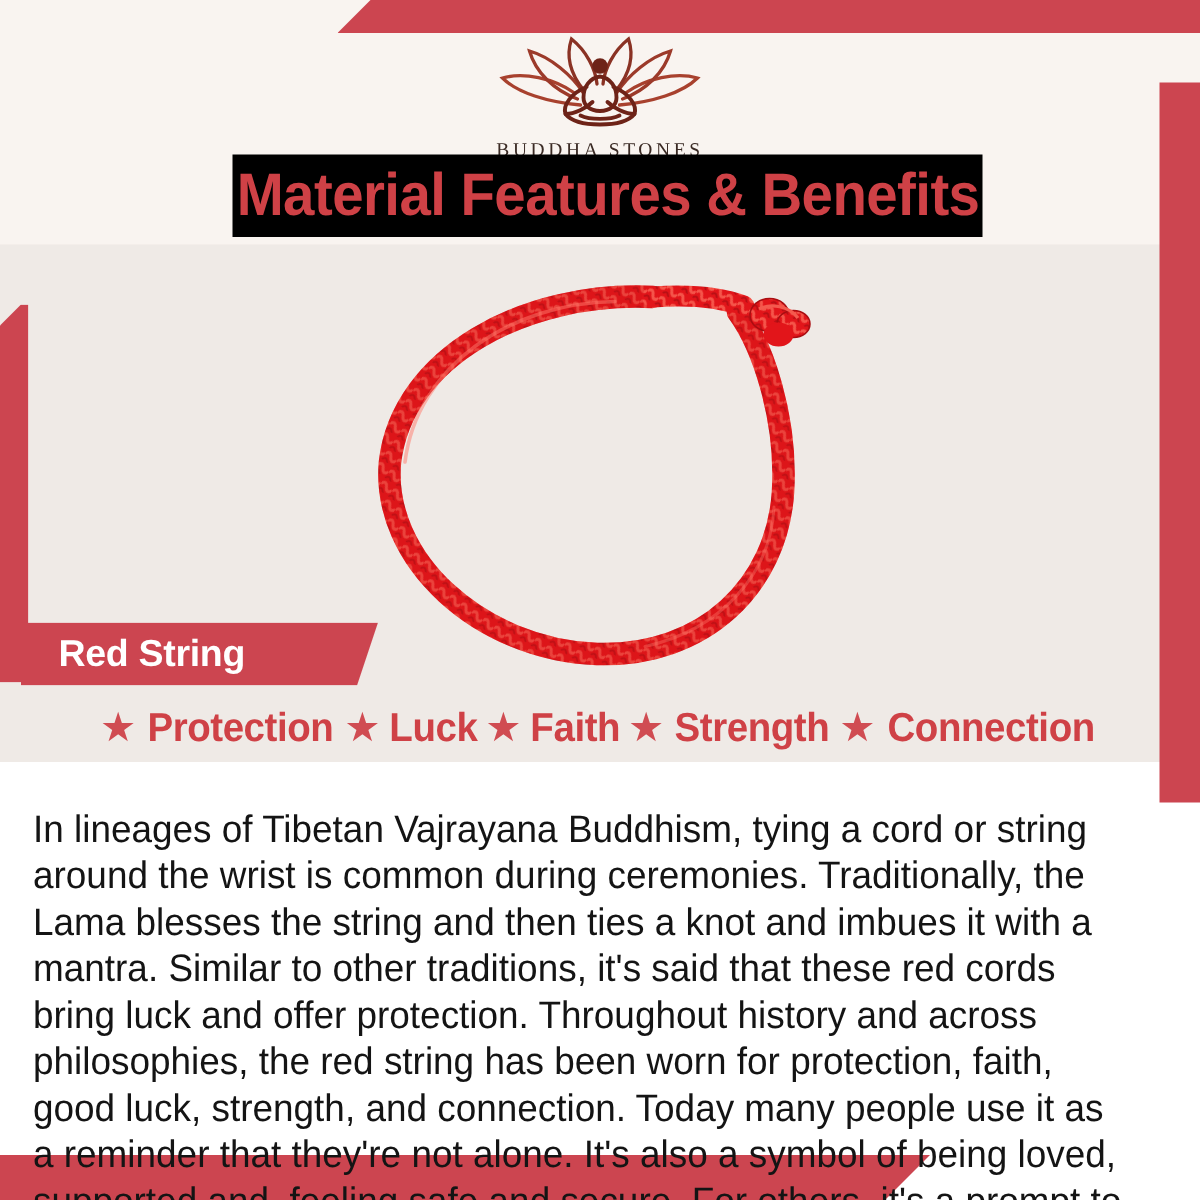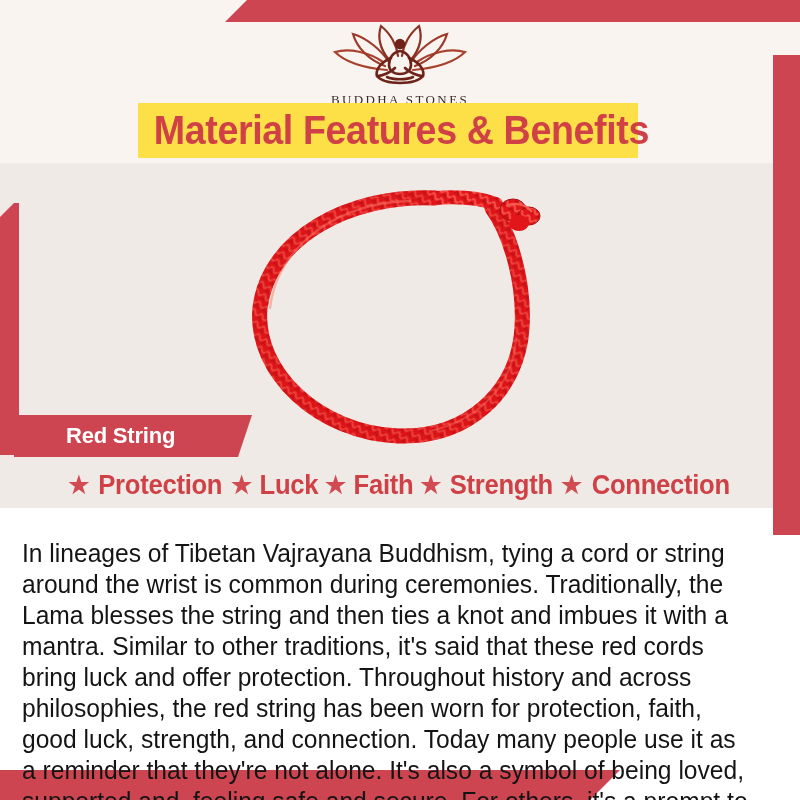--- a/index.html
+++ b/index.html
@@ -85,25 +85,26 @@
     font-family: "Liberation Serif", serif;
     font-size: 13px;
     letter-spacing: 2.4px;
     color: #3a2a24;
     font-weight: 400;
   }
 
   
   .title-band {
     position: absolute;
-    left: 138px; top: 103px;
+    left: 155px; top: 103px;
     width: 500px; height: 55px;
-    background: #fde047;
-    display: flex;
-    align-items: center;
+    background: #000000;
+    display: flex;
+    align-items: center;
+    justify-content: center;
   }
   .title-text {
     font-family: "Liberation Sans Narrow", "Liberation Sans", sans-serif;
     font-size: 40px;
     font-weight: bold;
     color: #cf4146;
     letter-spacing: -0.4px;
     transform: scaleX(0.94);
     white-space: nowrap;
   }
@@ -119,23 +120,23 @@
   .label-banner {
     position: absolute;
     left: 14px; top: 415px;
     width: 238px; height: 42px;
     background: #cc4550;
     clip-path: polygon(0 0, 100% 0, calc(100% - 14px) 100%, 0 100%);
     display: flex;
     align-items: center;
   }
   .label-text {
-    margin-left: 52px;
-    font-family: "Liberation Sans Narrow", "Liberation Sans", sans-serif;
-    font-size: 22px;
+    margin-left: 25px;
+    font-family: "Liberation Sans Narrow", "Liberation Sans", sans-serif;
+    font-size: 25px;
     font-weight: bold;
     color: #ffffff;
     letter-spacing: -0.2px;
   }
 
   
   .benefits {
     position: absolute;
     left: 16px; top: 466px;
     width: 768px; height: 38px;

